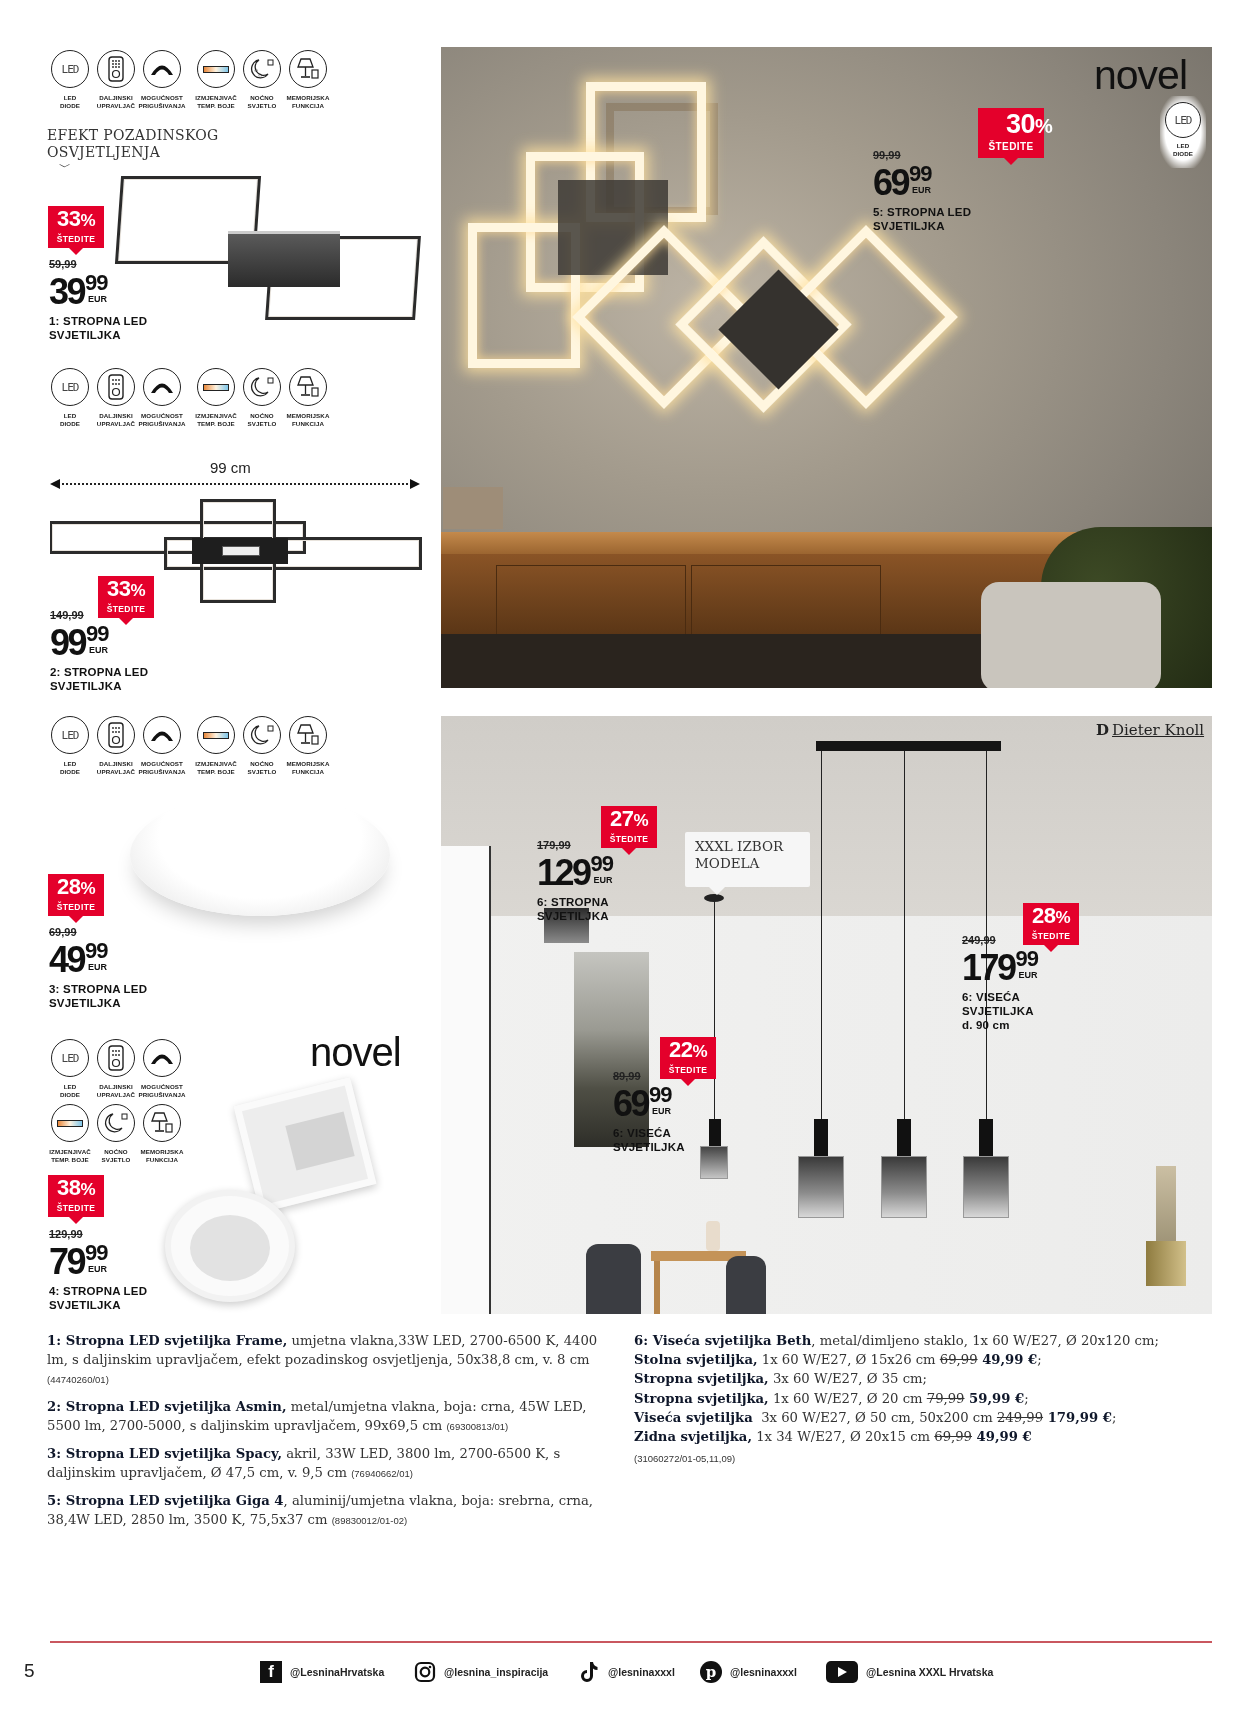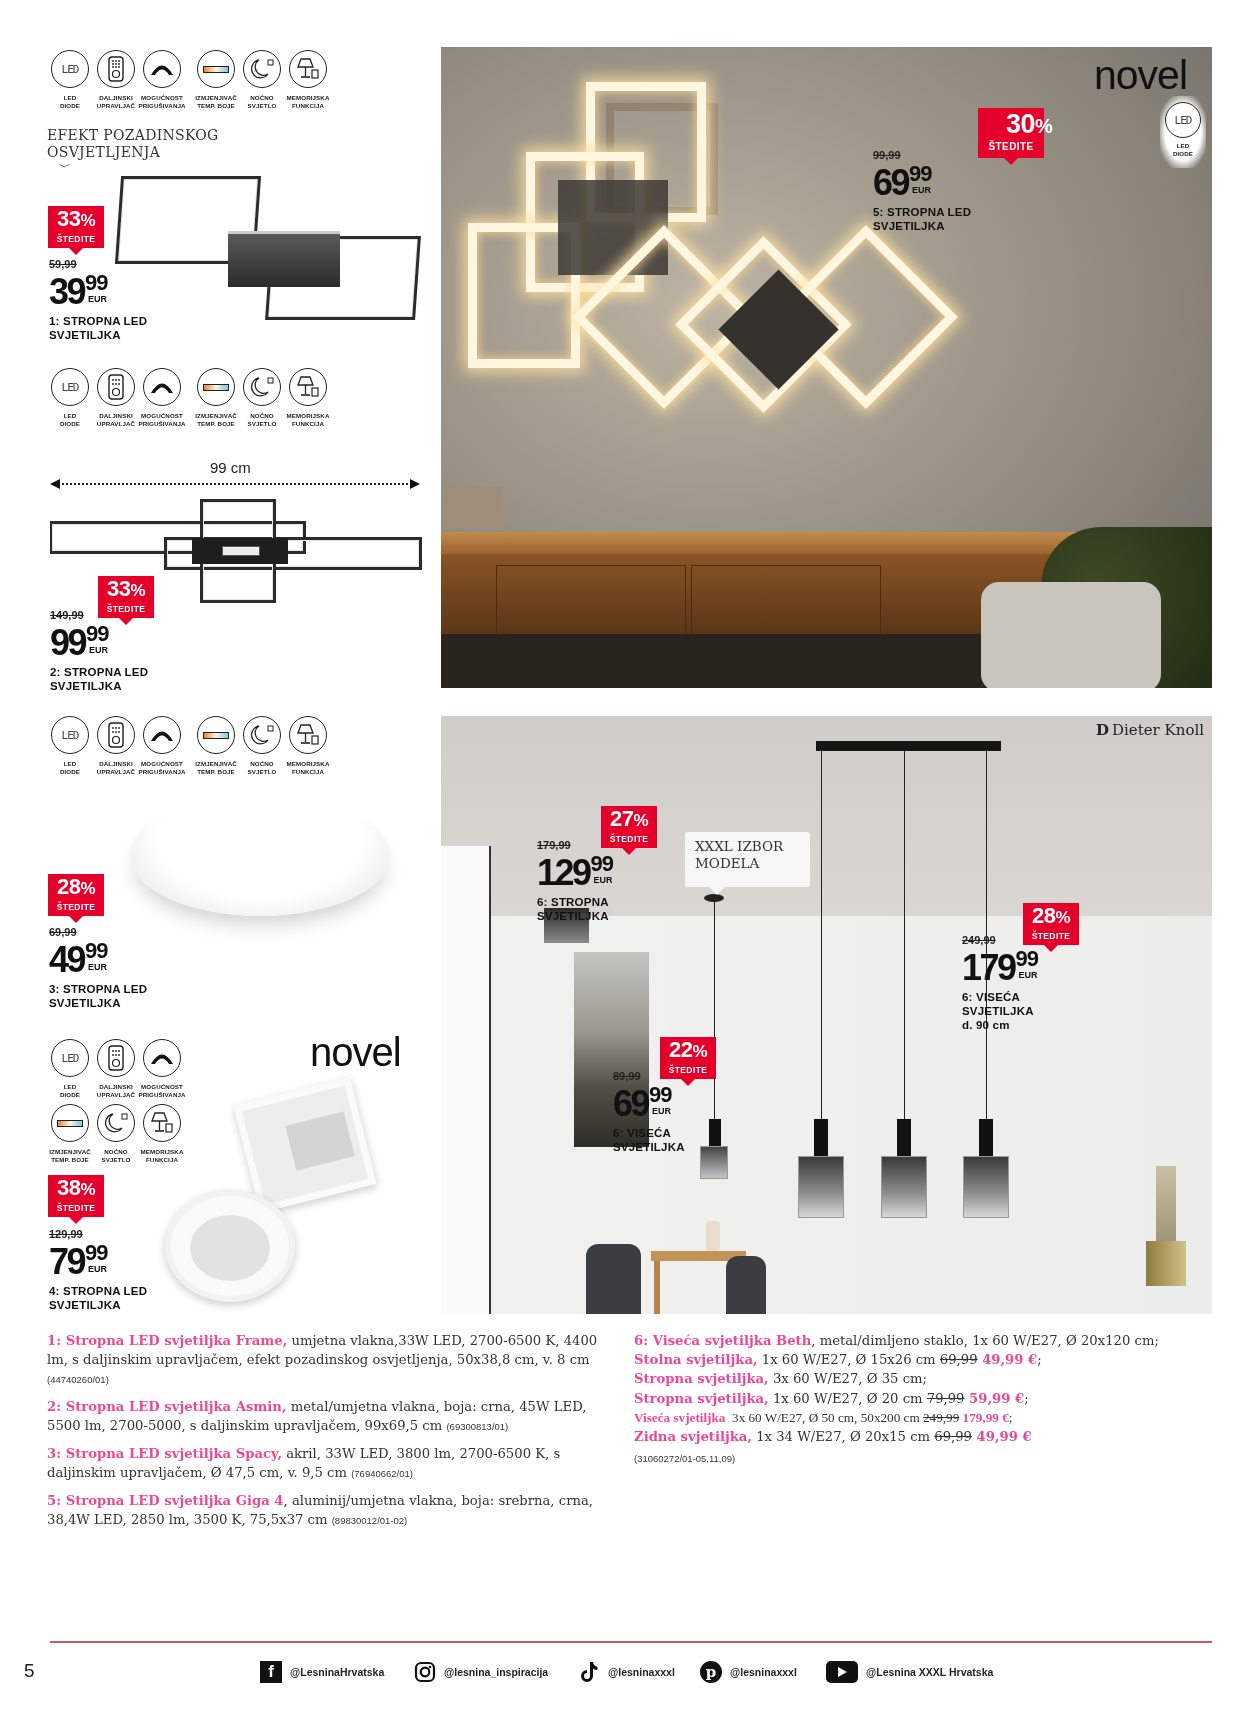--- a/index.html
+++ b/index.html
@@ -39,21 +39,21 @@
 
   
   .photo1 { left: 441px; top: 47px; width: 771px; height: 641px; overflow: hidden;
     background: radial-gradient(ellipse at 35% 40%, #bdb4a5 0%, #a29a8c 35%, #8b857b 65%, #6e6a63 100%); }
   .photo2 { left: 441px; top: 716px; width: 771px; height: 598px; overflow: hidden; background: #d9d6d1; }
 
   .glow { position: absolute; border: 9px solid #fff6df; box-shadow: 0 0 14px 4px rgba(255,226,160,0.85), inset 0 0 10px 2px rgba(255,220,150,0.7); }
 
   
   .desc { position: absolute; font-family: "DejaVu Serif", serif; font-size: 13.2px; line-height: 19px; color: #333; }
-  .desc b { font-weight: bold; color: #ec4899; }
+  .desc b { font-weight: bold; color: #0f172a; }
   .desc .code { font-family: "Liberation Sans", sans-serif; font-size: 9.5px; color: #333; }
   .desc s { color: #333; }
   .desc p { margin-bottom: 8px; }
 
   .footer-line { position: absolute; left: 50px; top: 1641px; width: 1162px; height: 2px; background: #c9575f; }
   .social { position: absolute; top: 1661px; display: flex; align-items: center; gap: 8px; font-family: "Liberation Sans", sans-serif; font-size: 10.5px; font-weight: bold; color: #222; }
   .sicon { width: 22px; height: 22px; display: flex; align-items: center; justify-content: center; }
 </style>
 </head>
 <body>
@@ -501,21 +501,21 @@
   <div class="abs" style="left:296px; top:545px; width:6px; height:53px; background:#b5844a;"></div>
   <div class="abs" style="left:145px; top:528px; width:55px; height:70px; border-radius:12px 12px 0 0; background:#3b3d42;"></div>
   <div class="abs" style="left:285px; top:540px; width:40px; height:58px; border-radius:12px 12px 0 0; background:#3b3d42;"></div>
   <div class="abs" style="left:265px; top:505px; width:14px; height:30px; border-radius:4px; background:#e8dccc;"></div>
 
   <div class="abs" style="left:715px; top:450px; width:20px; height:110px; background:linear-gradient(180deg,#cbbfa3,#8c8265);"></div>
   <div class="abs" style="left:705px; top:525px; width:40px; height:45px; background:linear-gradient(90deg,#8e7b3f,#d2c08a);"></div>
 </div>
 
 <div class="abs" style="left:1096px; top:721px; font-family:'DejaVu Serif',serif; font-size:15px; color:#222;">
-  <span style="font-weight:bold; margin-right:3px;">D</span><span style="text-align:right;">Dieter Knoll</span>
+  <span style="font-weight:bold; margin-right:3px;">D</span><span style="text-decoration:underline;text-align:right;">Dieter Knoll</span>
 </div>
 
 <div class="abs" style="left:685px; top:832px; width:80px; height:55px; background:#f6f6f6; border-radius:2px; padding:6px 10px; font-family:'DejaVu Serif',serif; font-size:13.5px; line-height:17px; color:#333; width:125px;">
   <div>XXXL IZBOR</div>
   <div>MODELA</div>
   <div style="position:absolute; left:24px; bottom:-8px; border-left:8px solid transparent; border-right:8px solid transparent; border-top:8px solid #f6f6f6;"></div>
 </div>
 
 <div class="badge" style="left:601px; top:806px;">
   <span class="pct"><span>27</span><small>%</small></span>
@@ -580,21 +580,21 @@
   <p><b>2: Stropna LED svjetiljka Asmin,</b><span> metal/umjetna vlakna, boja: crna, 45W LED, 5500 lm, 2700-5000, s daljinskim upravljačem, 99x69,5 cm</span> <span class="code">(69300813/01)</span></p>
   <p><b>3: Stropna LED svjetiljka Spacy,</b><span> akril, 33W LED, 3800 lm, 2700-6500 K, s daljinskim upravljačem, Ø 47,5 cm, v. 9,5 cm</span> <span class="code">(76940662/01)</span></p>
   <p><b>5: Stropna LED svjetiljka Giga 4</b><span>, aluminij/umjetna vlakna, boja: srebrna, crna, 38,4W LED, 2850 lm, 3500 K, 75,5x37 cm</span> <span class="code">(89830012/01-02)</span></p>
 </div>
 
 <div class="desc" style="left:634px; top:1331px; width:590px; line-height:19.2px;">
   <div><b>6: Viseća svjetiljka Beth</b><span>, metal/dimljeno staklo, 1x 60 W/E27, Ø 20x120 cm;</span></div>
   <div><b>Stolna svjetiljka,</b><span> 1x 60 W/E27, Ø 15x26 cm </span><s>69,99</s><b> 49,99 €</b><span>;</span></div>
   <div><b>Stropna svjetiljka,</b><span> 3x 60 W/E27, Ø 35 cm;</span></div>
   <div><b>Stropna svjetiljka,</b><span> 1x 60 W/E27, Ø 20 cm </span><s>79,99</s><b> 59,99 €</b><span>;</span></div>
-  <div style="white-space:pre;font-family:Liberation Serif, serif;"><b>Viseća svjetiljka</b><span>  3x 60 W/E27, Ø 50 cm, 50x200 cm </span><s>249,99</s><b> 179,99 €</b><span>;</span></div>
+  <div style="white-space:pre;"><b>Viseća svjetiljka</b><span>  3x 60 W/E27, Ø 50 cm, 50x200 cm </span><s>249,99</s><b> 179,99 €</b><span>;</span></div>
   <div><b>Zidna svjetiljka,</b><span> 1x 34 W/E27, Ø 20x15 cm </span><s>69,99</s><b> 49,99 €</b></div>
   <div style="margin-top:2px;"><span class="code">(31060272/01-05,11,09)</span></div>
 </div>
 
 <div class="footer-line"></div>
 <div class="abs" style="left:24px; top:1660px; font-family:'Liberation Sans',sans-serif; font-size:19px; color:#222;">5</div>
 
 <div class="social" style="left:260px;">
   <span class="sicon" style="background:#111; color:#fff; font-weight:bold; font-size:17px; font-family:'Liberation Sans',sans-serif;">f</span>
   <span>@LesninaHrvatska</span>

